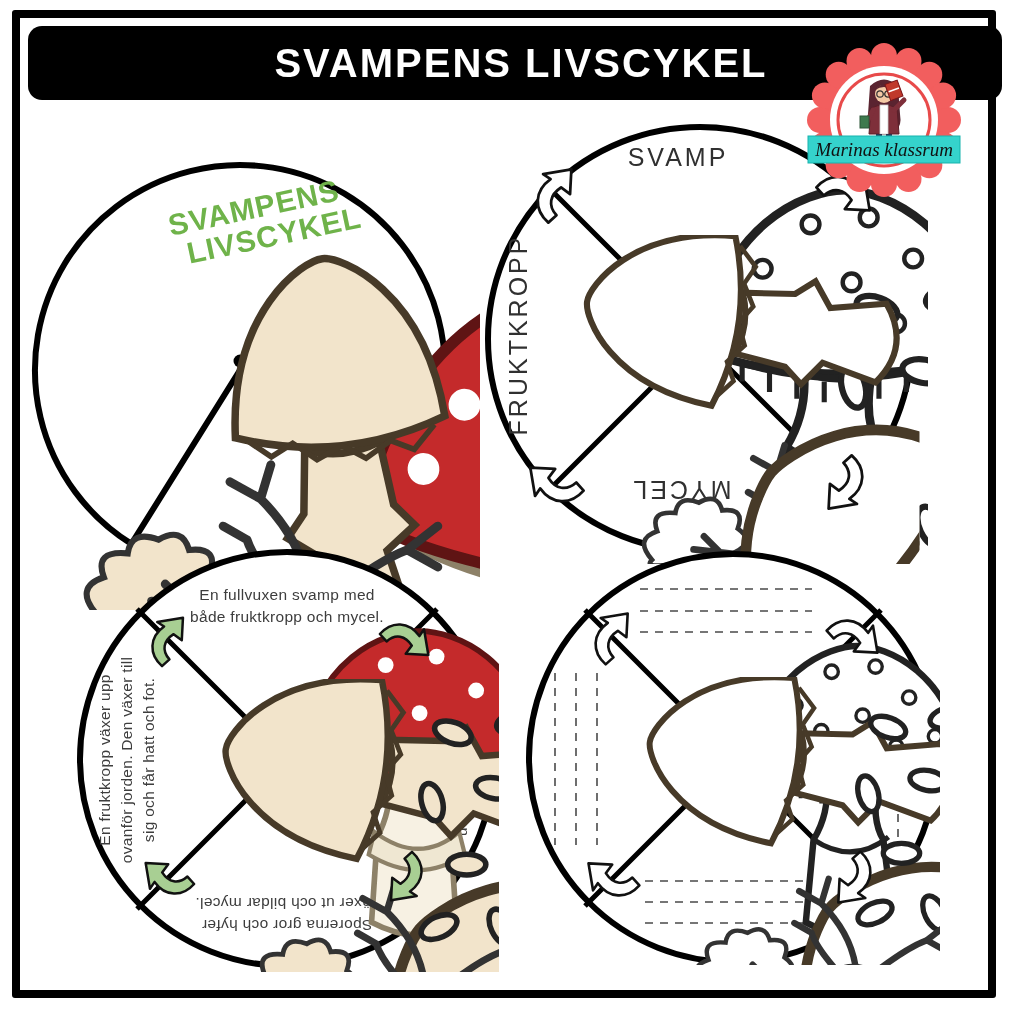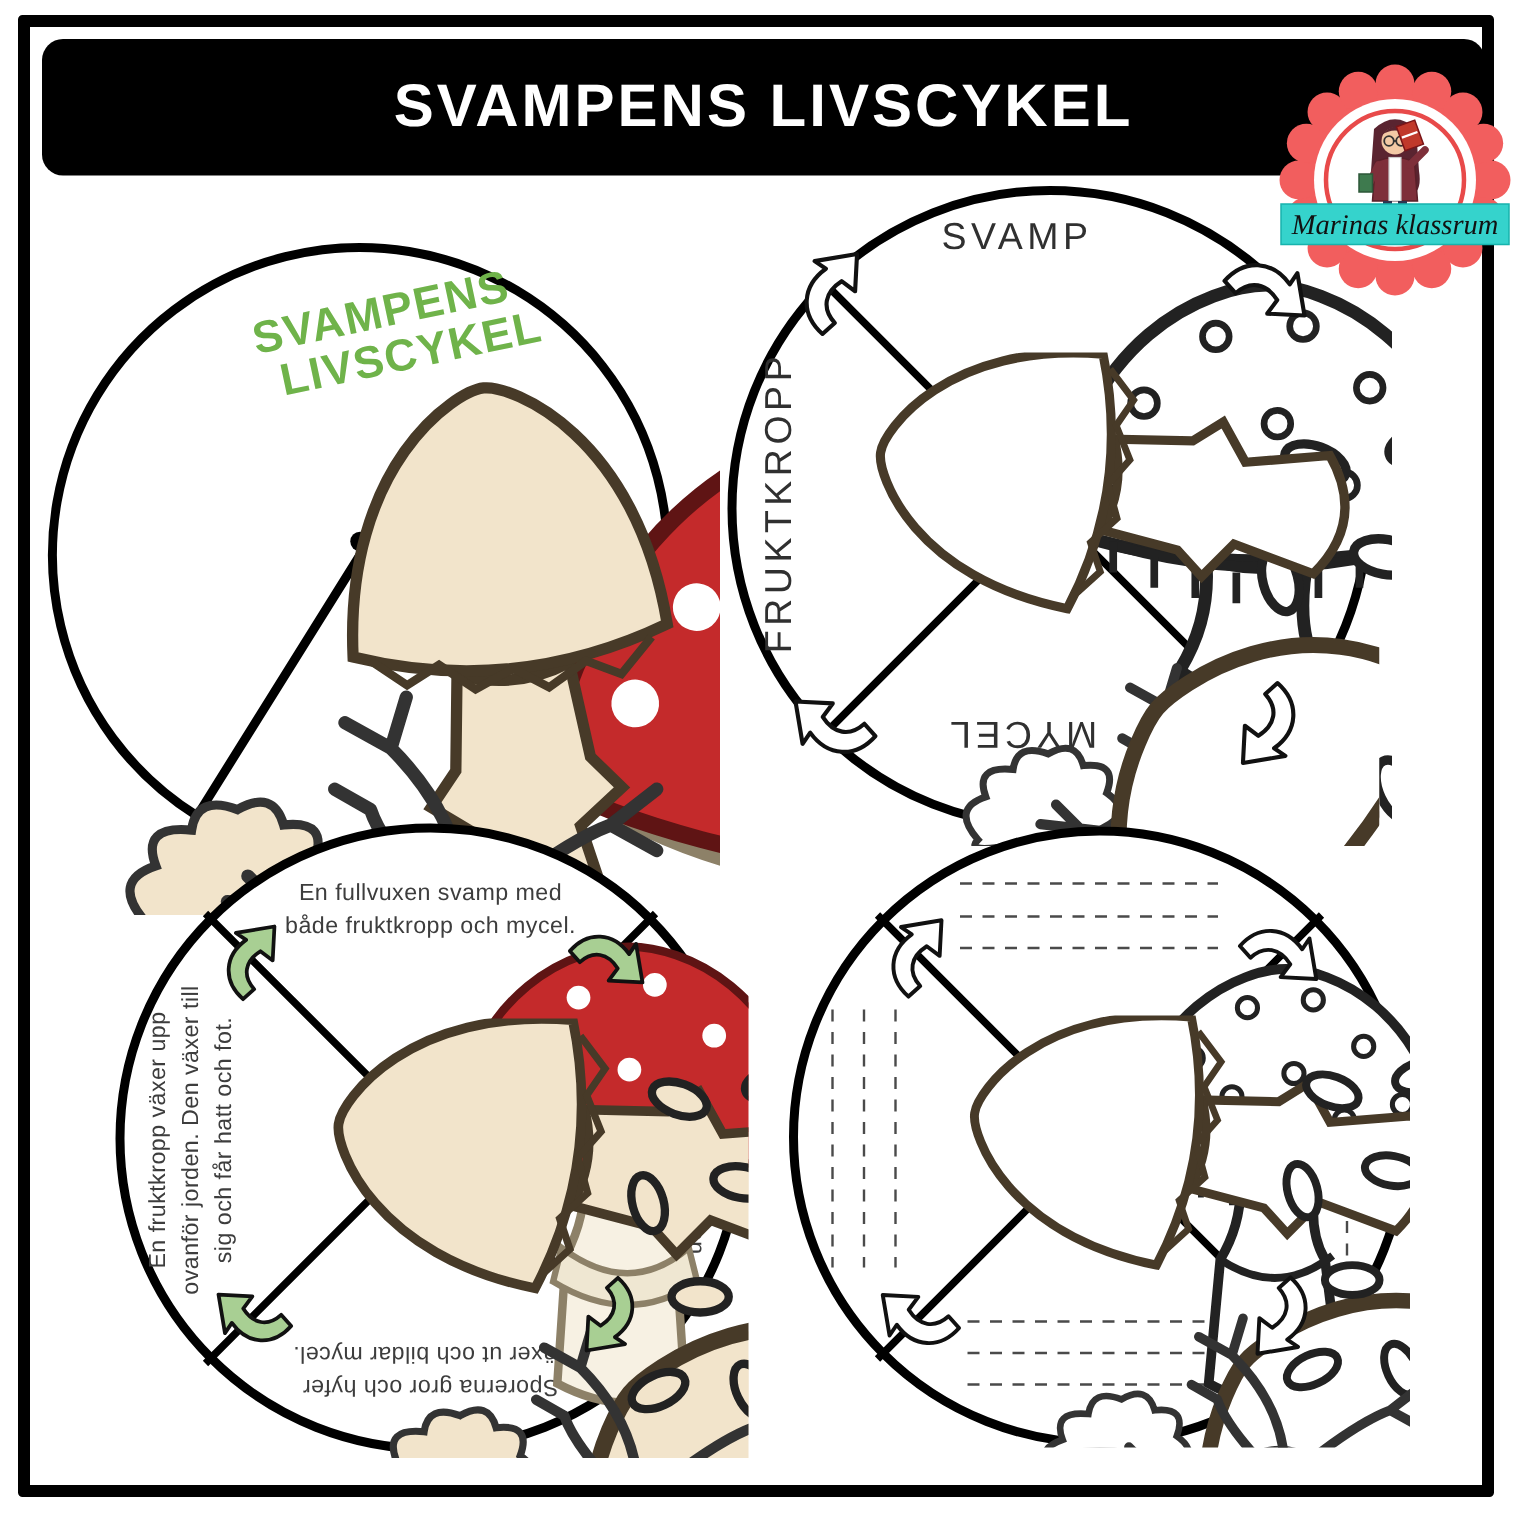--- a/index.html
+++ b/index.html
@@ -5,24 +5,24 @@
   :root{
     --header_bg:#000000; --header_text:#ffffff; --page_bg:#ffffff; --frame:#000000;
     --title_green:#6fb34a; --arrow_green:#a8cf93; --amanita_red:#c42a2b;
     --cream:#f2e4cb; --line_dark:#222222; --badge_coral:#f25e5e; --banner_teal:#35d3cc;
   }
   html,body{margin:0;padding:0;background:#fff;}
   .sheet{position:relative;width:1024px;height:1024px;background:var(--page_bg);overflow:hidden;
          font-family:"Liberation Sans",sans-serif;}
   .frame{position:absolute;left:12px;top:10px;width:984px;height:988px;border:8px solid var(--frame);
          border-radius:3px;box-sizing:border-box;}
-  .titlebar{position:absolute;left:28px;top:26px;width:962px;height:91px;background:var(--header_bg);
-            border-radius:14px;display:flex;align-items:center;justify-content:center;z-index:1;}
+  .titlebar{position:absolute;left:28px;top:26px;width:962px;height:74px;background:var(--header_bg);
+            border-radius:14px;display:flex;align-items:center;justify-content:center;z-index:1;padding-left:12px;}
   .titlebar h1{margin:0;color:var(--header_text);font-size:40px;font-weight:bold;letter-spacing:2px;}
-  .badge{position:absolute;left:850px;top:36px;width:160px;height:168px;z-index:5;}
+  .badge{position:absolute;left:804px;top:36px;width:160px;height:168px;z-index:5;}
   .wheel{position:absolute;}
   .wheel-label{font-size:25px;letter-spacing:3px;fill:#303030;}
   .caption{font-size:15.5px;fill:#3d3d3d;letter-spacing:.3px;}
   .green-title{font-size:30px;font-weight:bold;fill:var(--title_green);letter-spacing:1px;}
   .banner-text{font-family:"Liberation Serif",serif;font-style:italic;font-size:19px;fill:#111;}
   .art-cream{color:var(--cream);}
   .art-white{color:#ffffff;}
   .arrow-green{color:var(--arrow_green);}
   .arrow-white{color:#ffffff;}
   .dash{stroke:#4a4a4a;stroke-width:1.6;stroke-dasharray:8 7;fill:none;}

